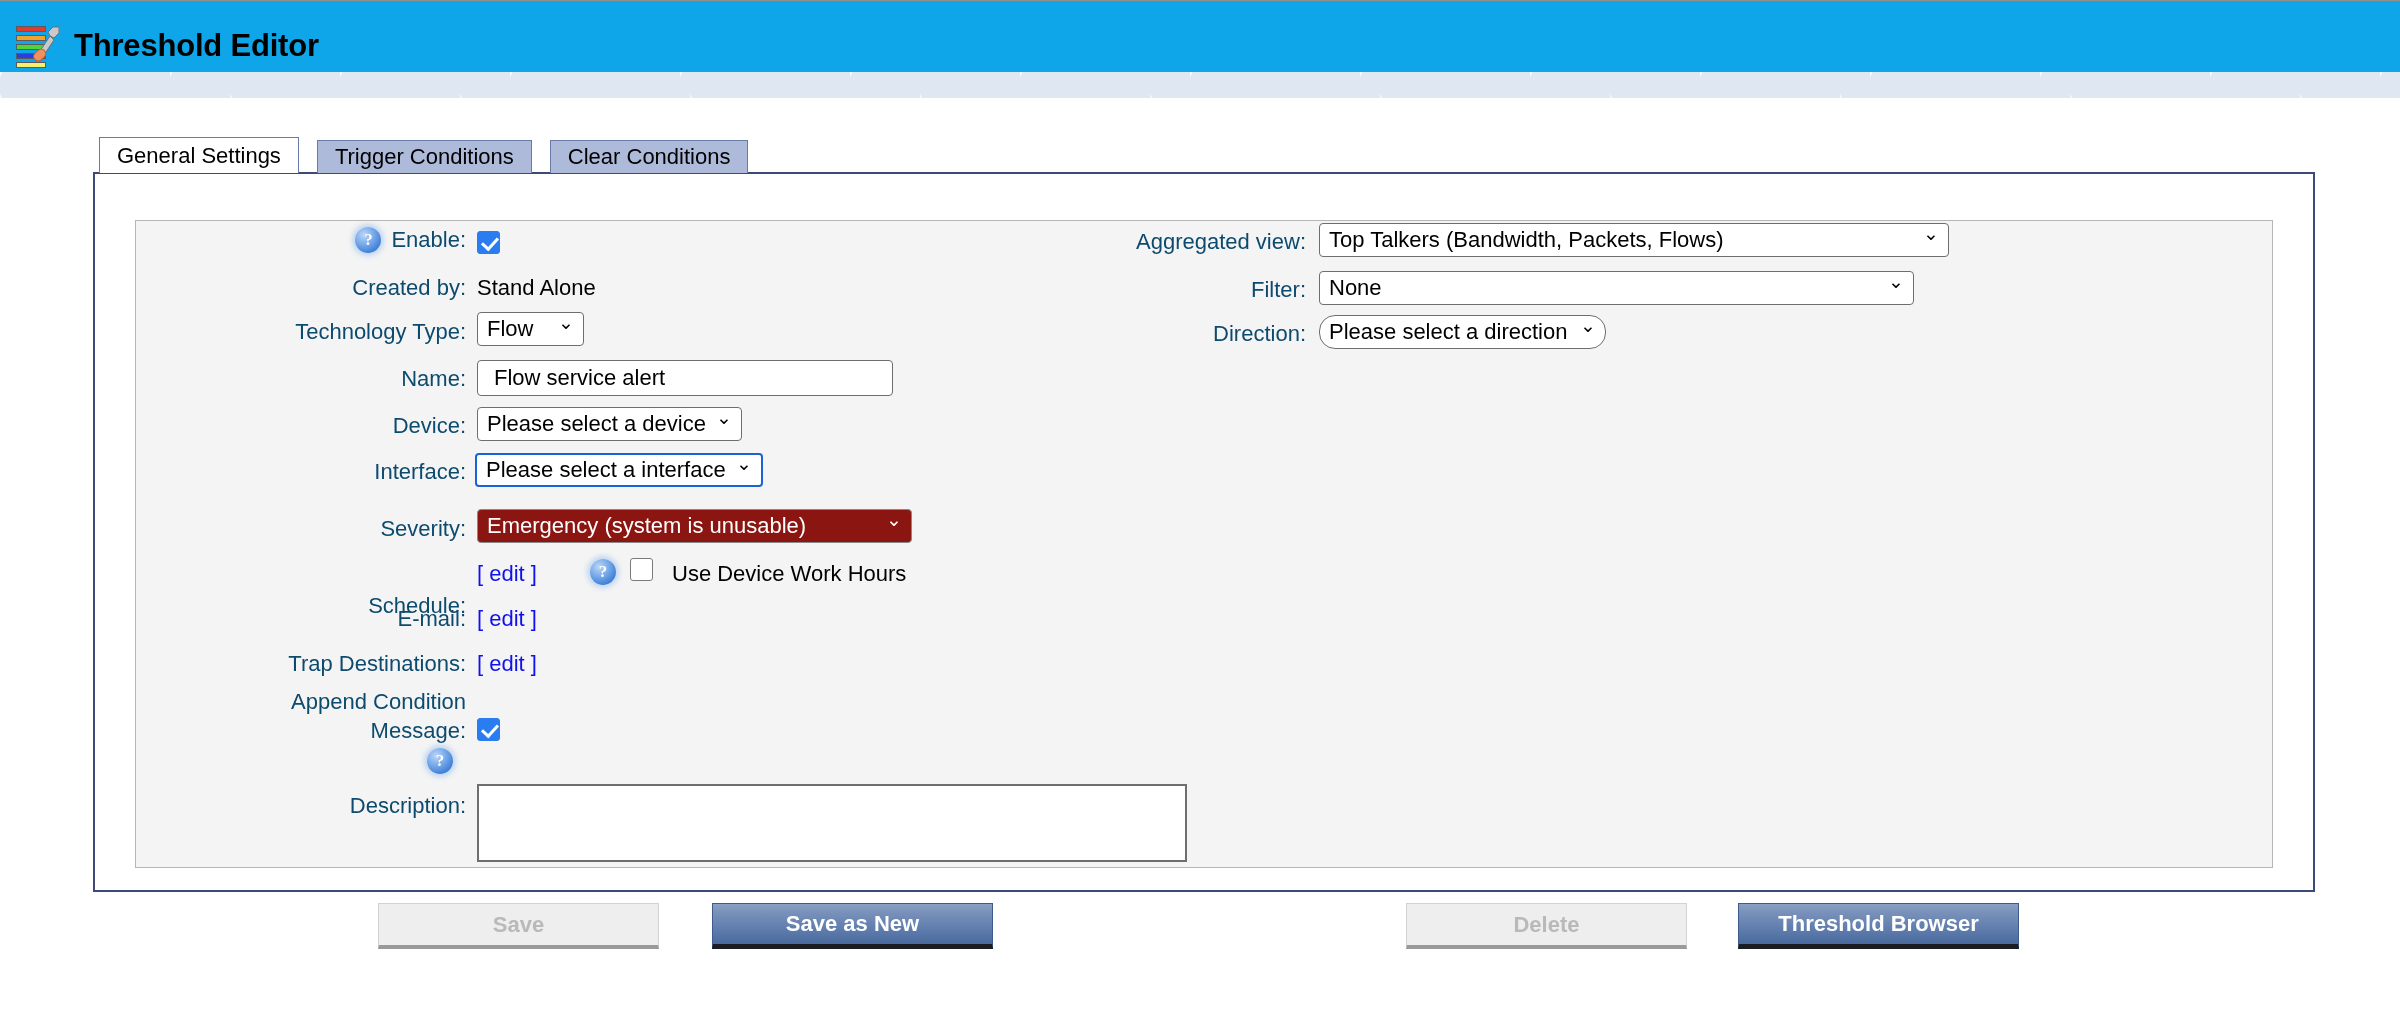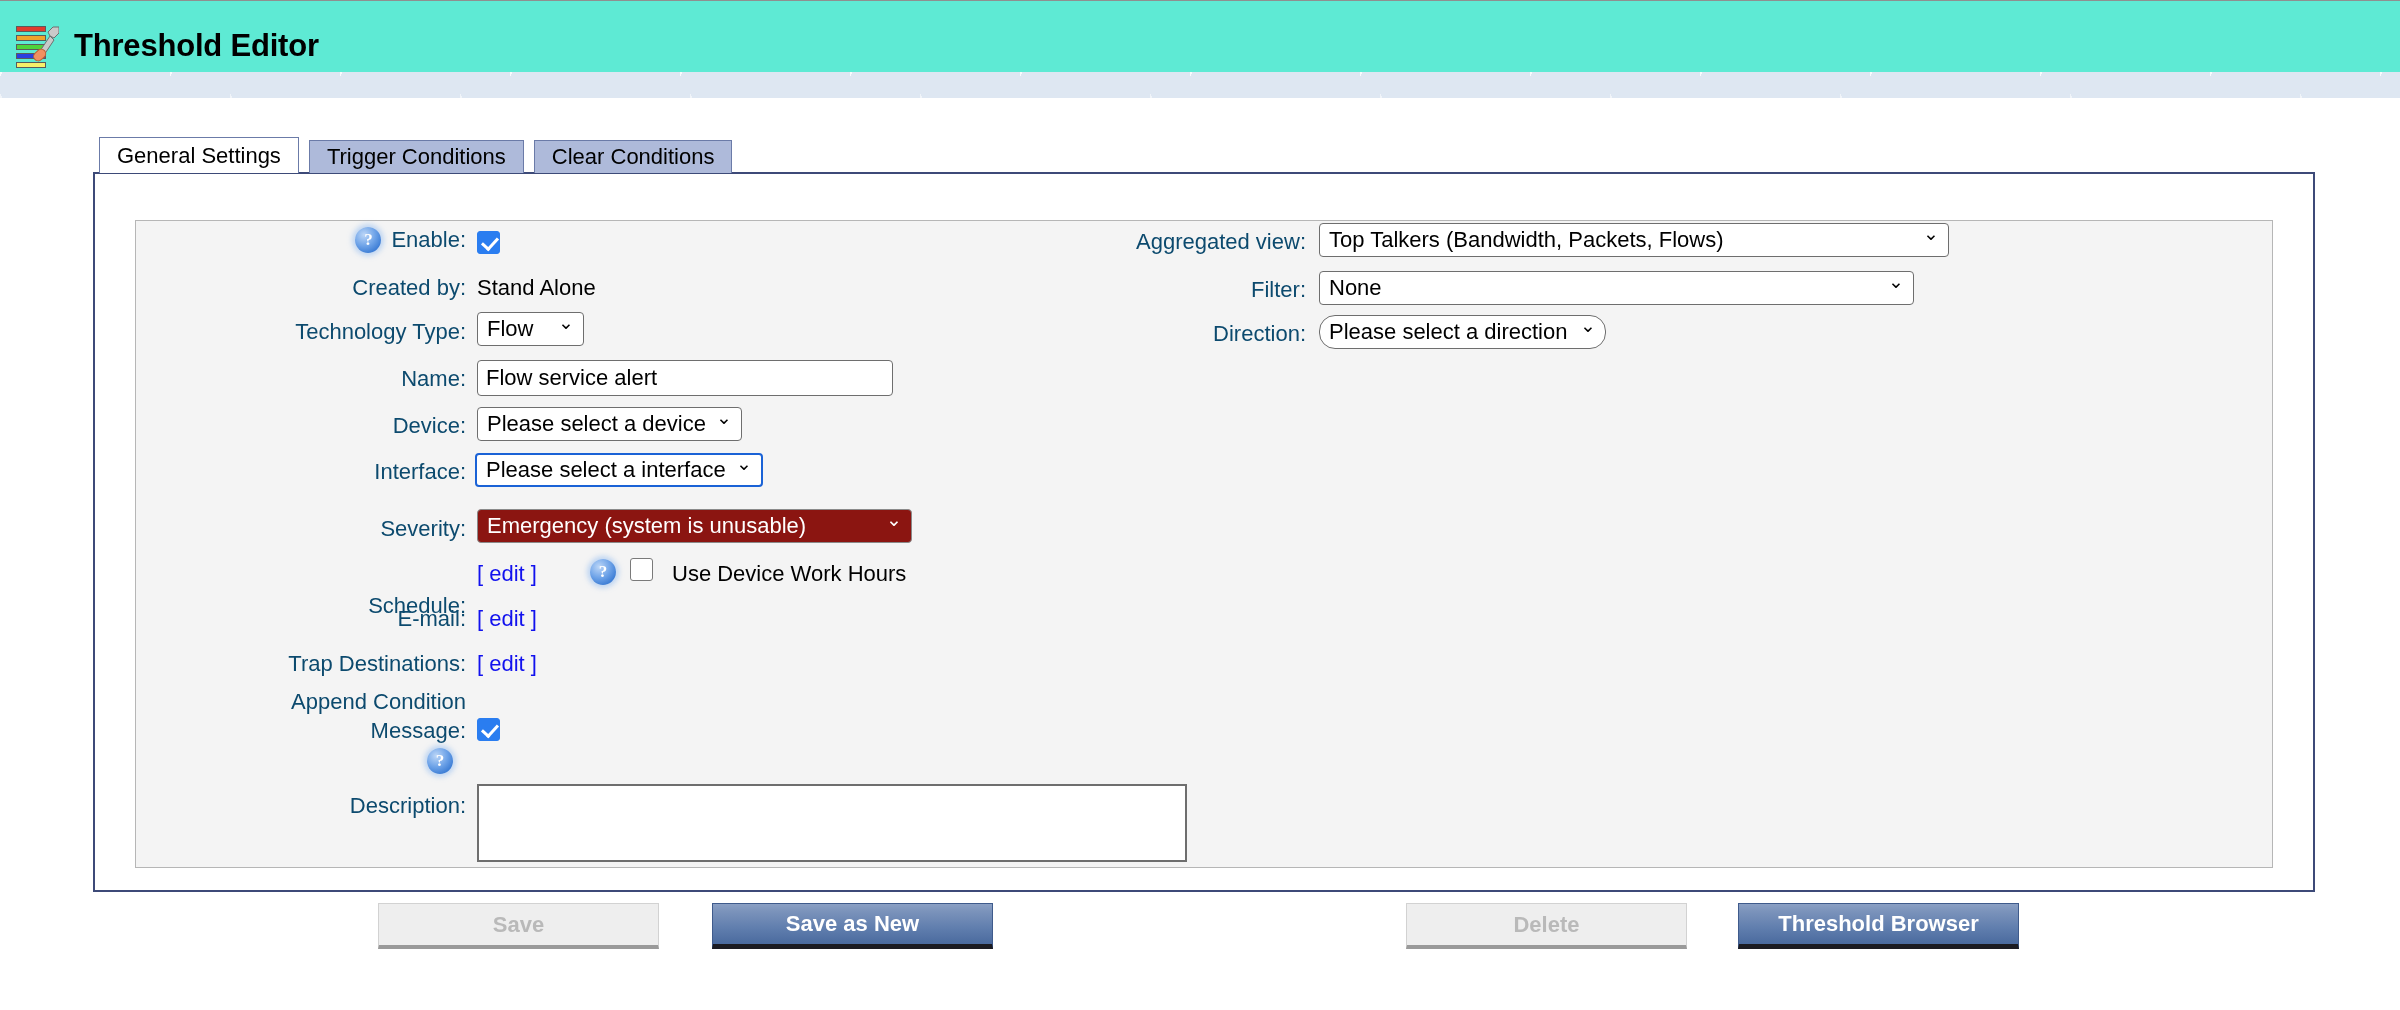--- a/index.html
+++ b/index.html
@@ -7,21 +7,21 @@
   body {
     width:2400px; height:1010px;
     font-family:"Liberation Sans", sans-serif;
     background:#ffffff;
     overflow:hidden;
   }
 
   
   #titlebar{
     position:absolute; left:0; top:0; width:2400px; height:92px;
-    background:#5eead4;
+    background:#0ea5e9;
     border:1px solid #8f8f8f;
     border-left:none; border-right:none;
     display:flex; align-items:center;
   }
   #titlebar .app-icon{
     width:46px; height:46px; margin-left:14px; margin-right:14px;
     position:relative; flex:0 0 auto;
   }
   .bar{ position:absolute; left:2px; width:30px; height:6px; border:1px solid #5b5b5b; }
   .bar.b1{ top:3px;  background:#e03c2e; }
@@ -49,21 +49,21 @@
     position:absolute; left:99px; top:137px;
     display:flex; align-items:flex-end; gap:0; z-index:5;
   }
   .tab{
     height:33px; padding:0 17px;
     display:flex; align-items:center; justify-content:center;
     font-size:22px; color:#000;
     border:1px solid #6b7ba8;
     border-bottom:none;
     background:#aebada;
-    margin-right:10px;
+    margin-right:18px;
     white-space:nowrap;
   }
   .tab.active{
     background:#ffffff;
     border-color:#6b7ba8;
     height:36px;
     position:relative; z-index:7;
   }
 
   
@@ -102,21 +102,21 @@
   }
   .cb.on{ background:#2a7df0; border-color:#2a7df0; }
   .cb.on::after{
     content:""; position:absolute; left:7px; top:2px;
     width:7px; height:13px; border:solid #fff; border-width:0 3px 3px 0;
     transform:rotate(42deg);
   }
 
   .txt{
     height:36px; background:#fff; border:1px solid #6e6e6e; border-radius:4px;
-    font-size:22px; color:#000; padding:0 8px;
+    font-size:22px; color:#000; padding:0 16px;
     display:flex; align-items:center;
   }
   .sel{
     height:34px; background:#fff; border:1px solid #6e6e6e; border-radius:4px;
     font-size:22px; color:#000; padding:0 9px;
     display:flex; align-items:center; gap:10px; white-space:nowrap;
   }
   .sel.focus{ border:2px solid #1a62d6; border-radius:4px; }
   .sel.severity{
     background:#8b1511; color:#ffffff; border:1px solid #8a8a8a;

